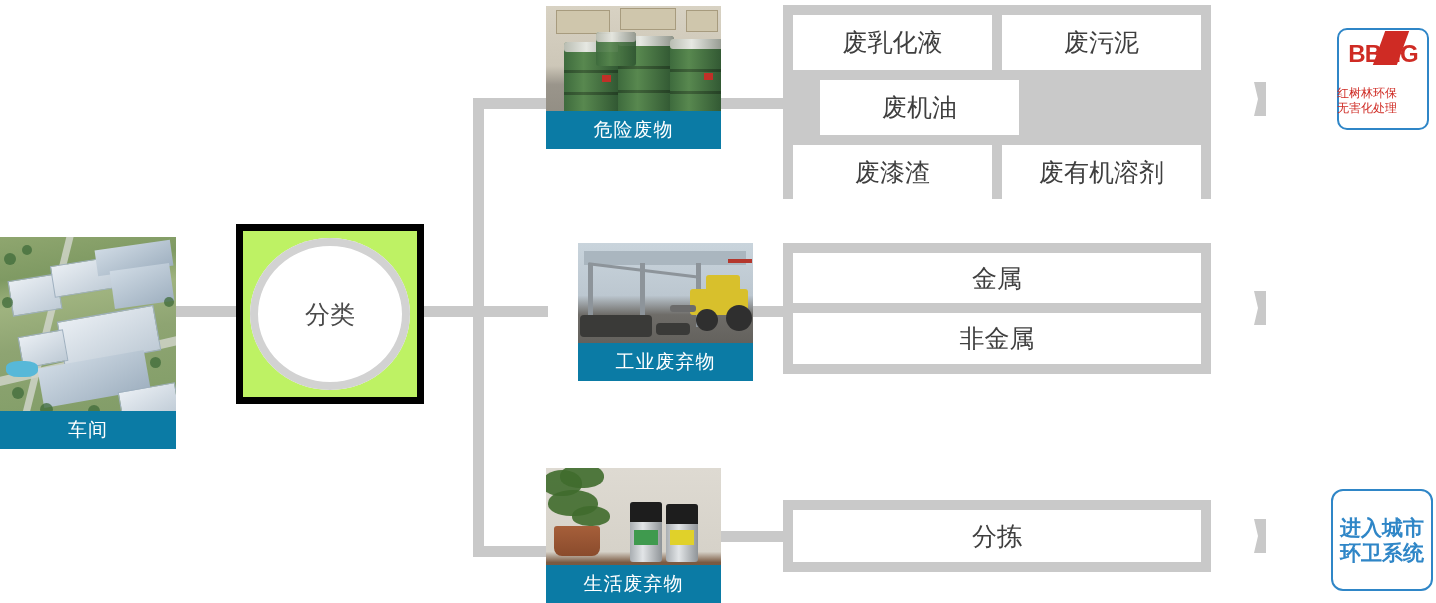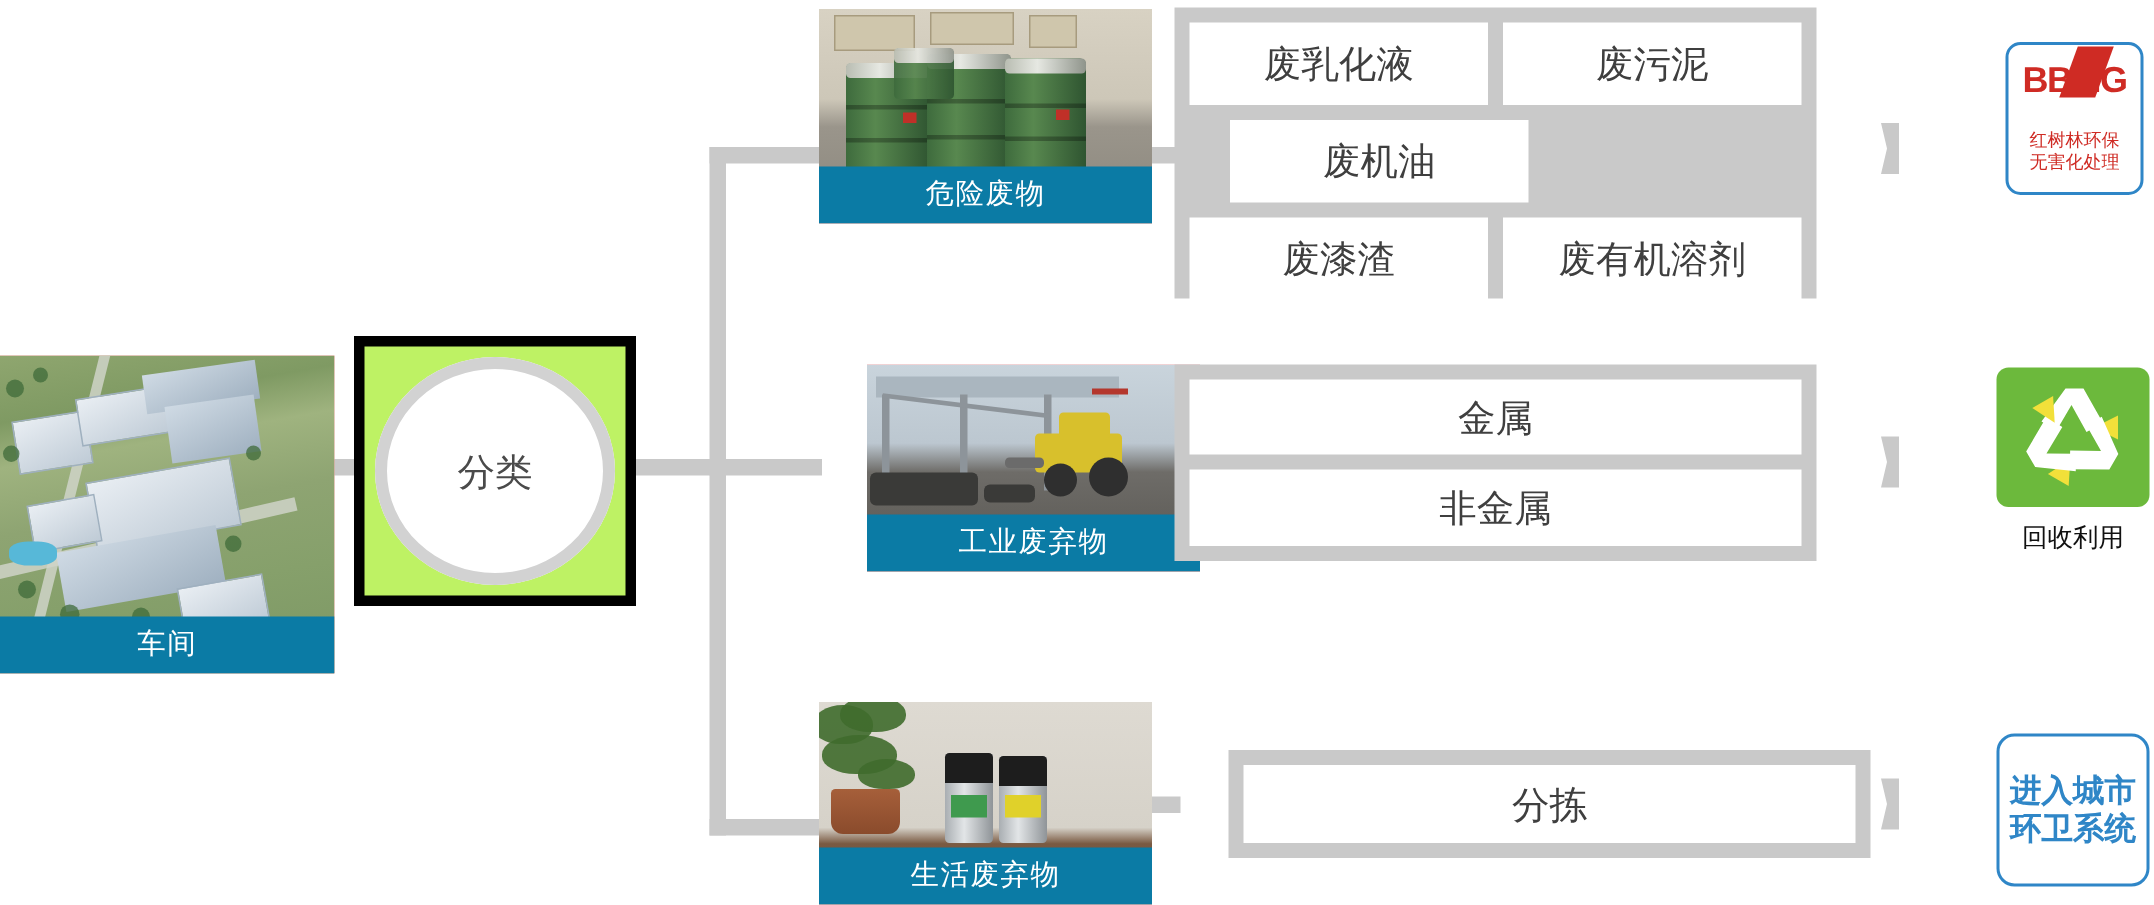--- a/index.html
+++ b/index.html
@@ -9,21 +9,21 @@
     font-family:"Liberation Sans","DejaVu Sans",sans-serif;
     overflow:hidden;
     position:relative;
   }
   .stage{position:absolute;left:0;top:0;width:1436px;height:603px;}
 
   
   .line{position:absolute;background:#c9c9c9;}
 
   
-  .photo{position:absolute;overflow:hidden;background:#fca5a5;padding-left:47px;}
+  .photo{position:absolute;overflow:hidden;background:#6d28d9;}
   .photo .cap{
     position:absolute;left:0;right:0;bottom:0;
     background:#0b7ba5;color:#ffffff;
     text-align:center;
     font-size:19px;line-height:1;
     padding:9px 0 10px 0;
     letter-spacing:1px;
   }
 
   
@@ -79,21 +79,21 @@
   .arrow{position:absolute;width:18px;height:40px;}
   .arrow svg{display:block;}
 
   
   .logo{position:absolute;box-sizing:border-box;}
   .logo-card{position:absolute;inset:0;background:#ffffff;border:2px solid #2f86c7;border-radius:10px;}
   .bbmg-wrap{position:absolute;left:0;right:0;top:12px;text-align:center;}
   .bbmg-txt{font-family:"Liberation Sans",sans-serif;font-weight:bold;font-size:24px;color:#cf2b24;letter-spacing:-1px;}
   .bbmg-slash{position:absolute;left:50%;top:-9px;width:24px;height:34px;background:#cf2b24;
      transform:skewX(-20deg);margin-left:-4px;}
-  .bbmg-sub{position:absolute;left:0;right:0;top:58px;text-align:center;color:#cf2b24;
+  .bbmg-sub{position:absolute;left:0;right:0;top:58px;text-align:left;color:#cf2b24;
      font-size:12px;line-height:15px;}
 
   .recy-card{position:absolute;left:0;right:0;top:0;height:74%;background:#6cb93c;border-radius:8px;}
   .recy-cap{position:absolute;left:0;right:0;bottom:0;text-align:center;font-size:17px;
      color:#111;background:transparent;}
 
   .city-card{position:absolute;inset:0;background:#ffffff;border:2px solid #2f86c7;border-radius:12px;}
   .city-txt{position:absolute;left:0;right:0;top:50%;transform:translateY(-50%);
      text-align:center;color:#2f86c7;font-size:21px;font-weight:bold;line-height:25px;}
 </style>
@@ -223,62 +223,41 @@
     <div class="cell" style="width:408px;height:50px;">金属</div>
     <div class="cell" style="width:408px;height:51px;">非金属</div>
   </div>
 
   <div class="arrow" style="left:1252px;top:288px;">
     <svg width="18" height="40" viewBox="0 0 18 40">
       <path d="M2 3 L14 3 L14 37 L2 37 L6 20 Z" fill="#c9c9c9"></path>
     </svg>
   </div>
 
-  <div class="logo" style="left:1331px;top:245px;width:102px;height:125px;">
-    <div class="recy-card">
-      <svg width="102" height="92" viewBox="0 0 102 92" style="display:block;">
-        <g transform="translate(51,46)">
-          <g>
-            <path d="M-5,-32 L7,-32 L20,-9 L9,-3 L-1,-21 L-11,-4 L-21,-10 Z" fill="#ffffff"></path>
-            <path d="M20,-9 L30,-14 L30,2 L14,-6 Z" fill="#f2e03a"></path>
-          </g>
-          <g transform="rotate(120)">
-            <path d="M-5,-32 L7,-32 L20,-9 L9,-3 L-1,-21 L-11,-4 L-21,-10 Z" fill="#ffffff"></path>
-            <path d="M20,-9 L30,-14 L30,2 L14,-6 Z" fill="#f2e03a"></path>
-          </g>
-          <g transform="rotate(240)">
-            <path d="M-5,-32 L7,-32 L20,-9 L9,-3 L-1,-21 L-11,-4 L-21,-10 Z" fill="#ffffff"></path>
-            <path d="M20,-9 L30,-14 L30,2 L14,-6 Z" fill="#f2e03a"></path>
-          </g>
-        </g>
-      </svg>
-    </div>
-    <div class="recy-cap">回收利用</div>
-  </div>
 
   <div class="photo" style="left:546px;top:468px;width:175px;height:135px;">
     <div class="binsc">
       <div class="plant" style="left:-4px;top:2px;width:40px;height:26px;"></div>
       <div class="plant" style="left:14px;top:-4px;width:44px;height:24px;"></div>
       <div class="plant" style="left:2px;top:22px;width:50px;height:26px;"></div>
       <div class="plant" style="left:26px;top:38px;width:38px;height:20px;"></div>
       <div class="pot" style="left:8px;top:58px;width:46px;height:30px;"></div>
       <div class="bin" style="left:84px;top:34px;width:32px;height:60px;">
         <div class="bin-top"></div>
         <div class="bin-tag" style="top:46%;background:#3f9a4e;"></div>
       </div>
       <div class="bin" style="left:120px;top:36px;width:32px;height:58px;">
         <div class="bin-top"></div>
         <div class="bin-tag" style="top:44%;background:#e0d12a;"></div>
       </div>
     </div>
     <div class="cap">生活废弃物</div>
   </div>
 
-  <div class="group" style="left:819px;top:500px;width:428px;height:72px;">
+  <div class="group" style="left:783px;top:500px;width:428px;height:72px;">
     <div class="cell" style="width:408px;height:52px;">分拣</div>
   </div>
 
   <div class="arrow" style="left:1252px;top:516px;">
     <svg width="18" height="40" viewBox="0 0 18 40">
       <path d="M2 3 L14 3 L14 37 L2 37 L6 20 Z" fill="#c9c9c9"></path>
     </svg>
   </div>
 
   <div class="logo" style="left:1331px;top:489px;width:102px;height:102px;">

